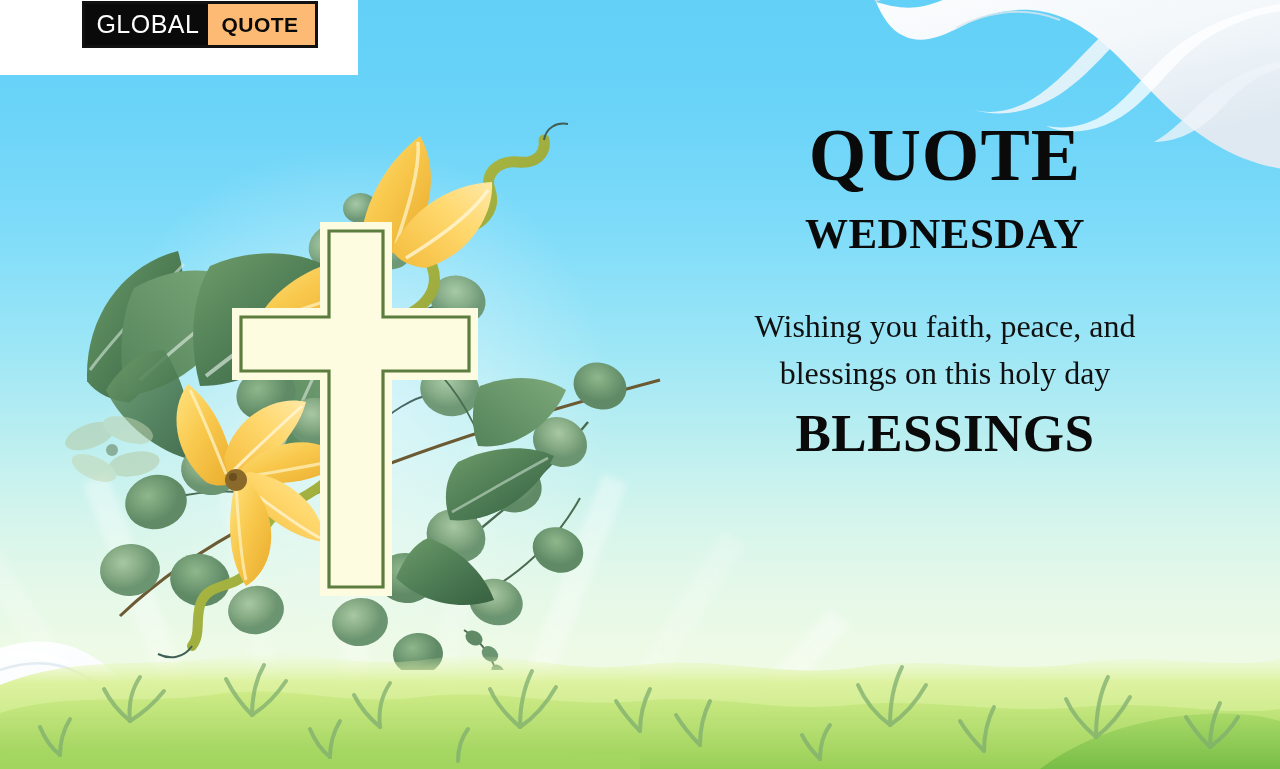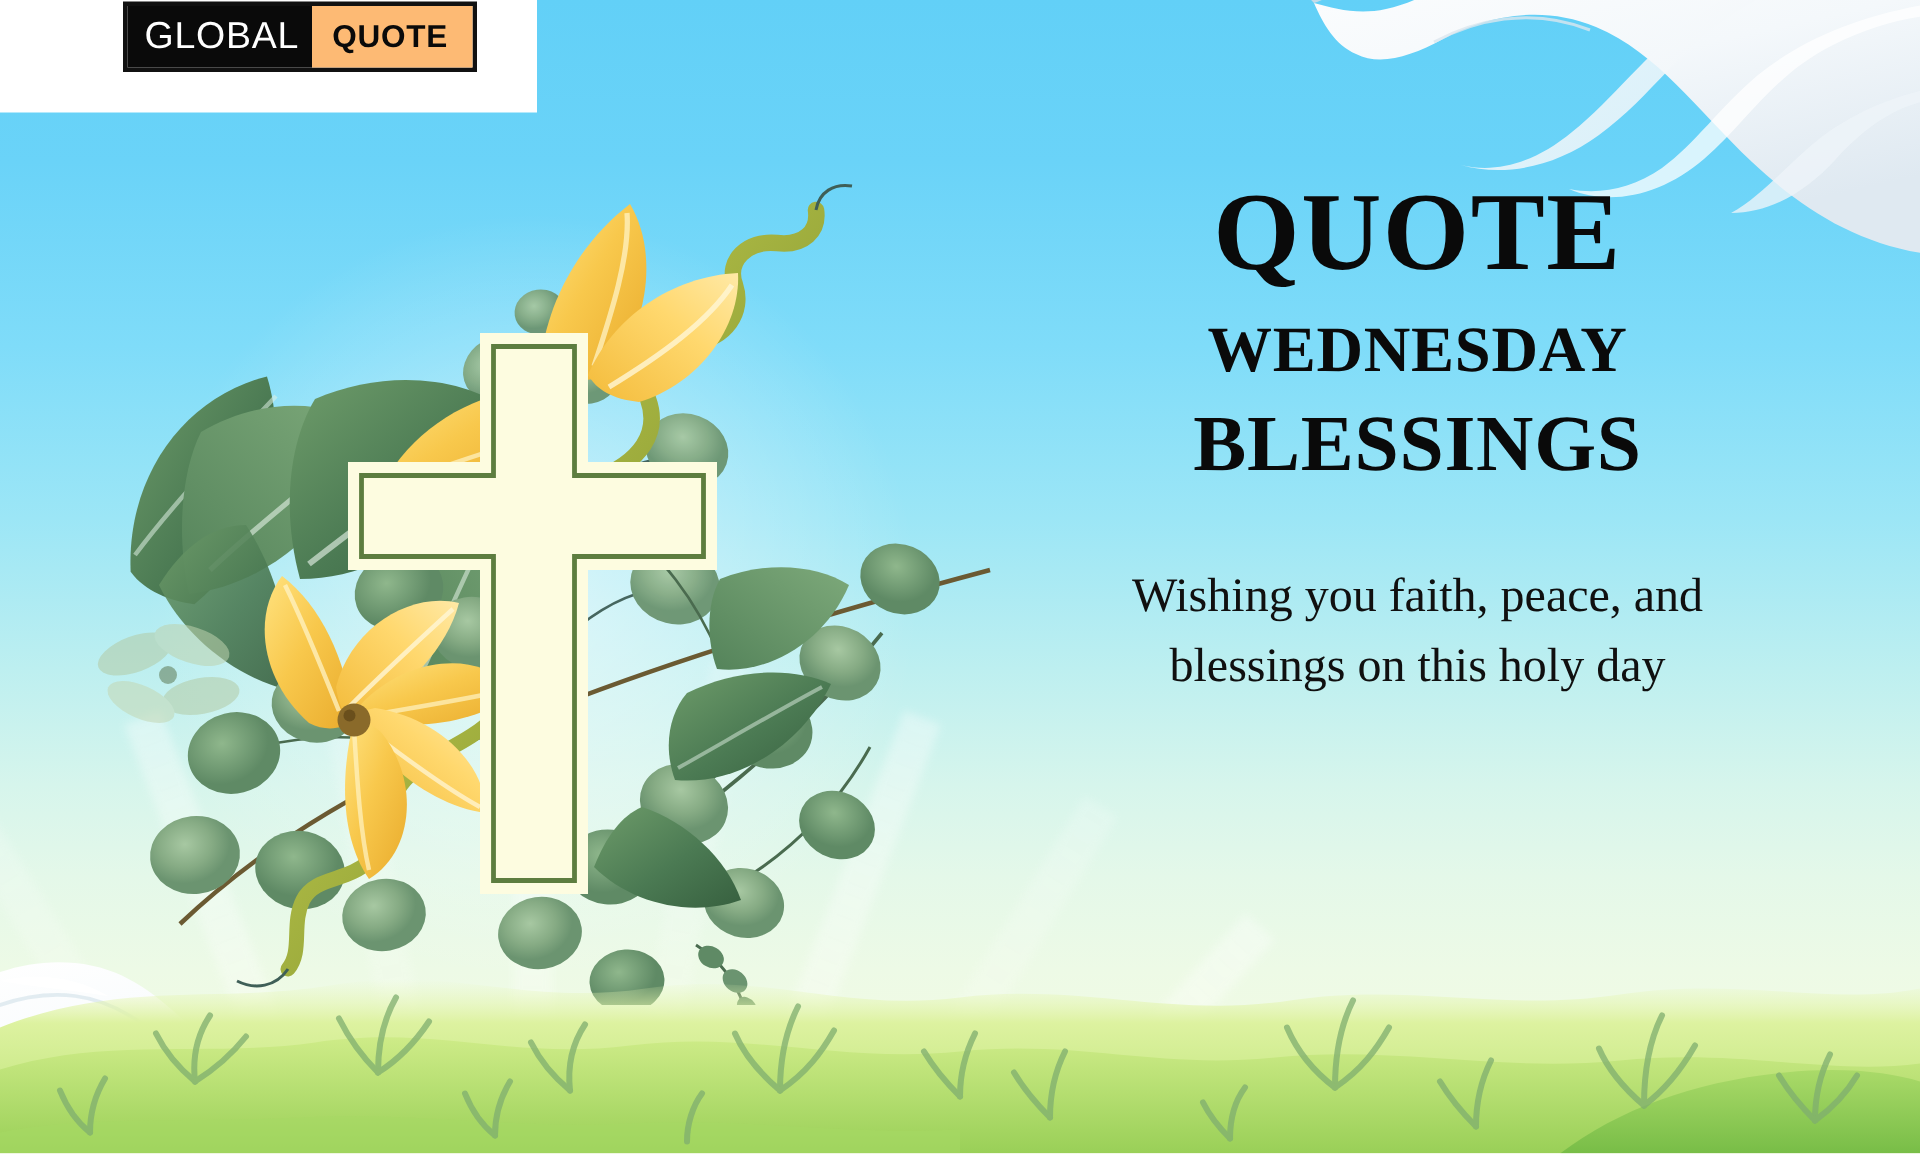--- a/index.html
+++ b/index.html
@@ -513,17 +513,17 @@
   <div id="logo">
     <div id="logo-frame">
       <span id="logo-global">GLOBAL</span>
       <span id="logo-quote">QUOTE</span>
     </div>
   </div>
 
   <div id="text-block">
     <div id="headline-good">QUOTE</div>
     <div id="headline-day">WEDNESDAY</div>
+    <div id="message">Wishing you faith, peace, and blessings on this holy day</div>
     <div id="headline-blessings">BLESSINGS</div>
-    <div id="message">Wishing you faith, peace, and blessings on this holy day</div>
   </div>
 
 </div>
 
 </body></html>

